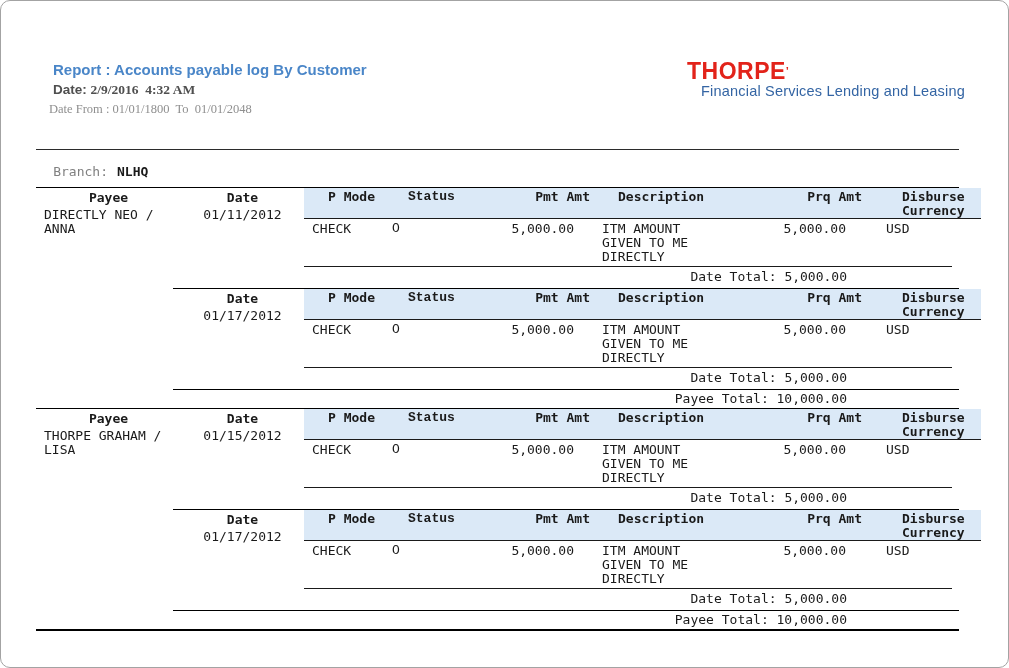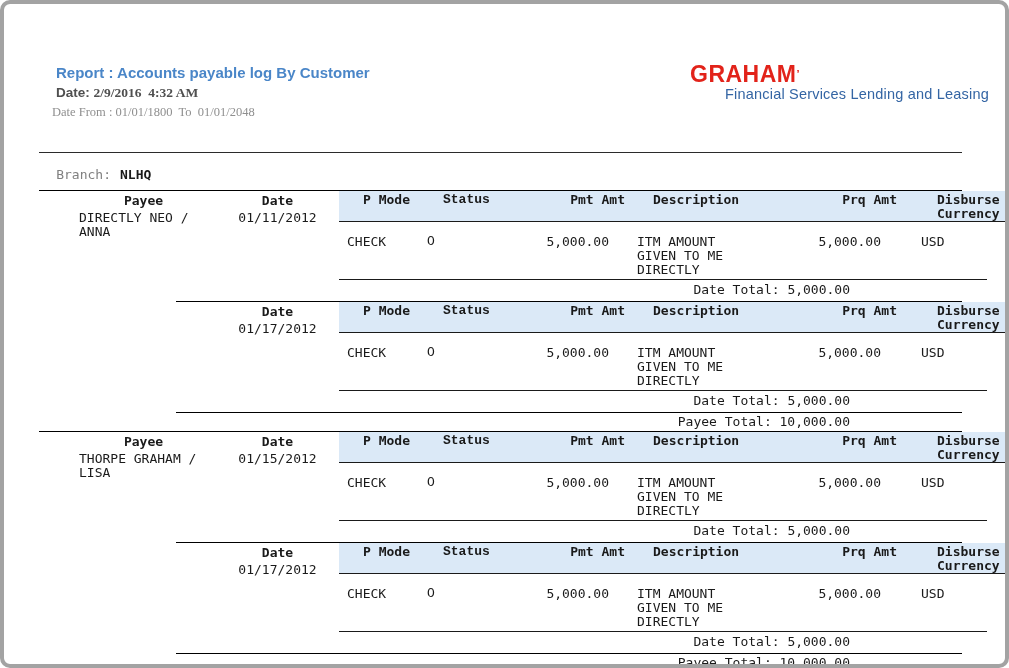--- a/index.html
+++ b/index.html
@@ -1,50 +1,50 @@
 <!DOCTYPE html>
 <html style="--title_blue: #4a86c8; --date_gray: #4f4f4f; --range_gray: #8f8f8f; --oracle_red: #e2231a; --tagline_blue: #3465a4; --band_blue: #dbe9f7; --gray_label: #808080;"><head>
 <meta charset="utf-8">
 <style>
   html,body{margin:0;padding:0;background:#fff;}
-  .page{position:relative;width:1009px;height:668px;background:#fff;border:4px solid #a3a3a3;
+  .page{position:relative;width:1009px;height:668px;background:#fff;border:1px solid #a3a3a3;
         border-radius:10px;box-sizing:border-box;overflow:hidden;
         font-family:"Liberation Sans","DejaVu Sans",sans-serif;}
   
   .report-head{position:absolute;left:52px;top:60px;}
   .r-title{font-size:15px;font-weight:bold;color:var(--title_blue,#4a86c8);}
   .r-date{font-size:13.5px;font-weight:bold;color:var(--date_gray,#4f4f4f);margin-top:4px;}
   .r-range{font-size:12.5px;color:var(--range_gray,#8f8f8f);margin-top:4px;margin-left:-4px;}
   .ws-pre{white-space:pre;font-family:Liberation Serif, serif;}
   .logo{position:absolute;left:686px;top:58px;}
   .brand{font-size:23px;font-weight:bold;color:var(--oracle_red,#e2231a);letter-spacing:.5px;line-height:24px;}
   .brand .mark{font-size:11px;vertical-align:top;}
-  .tagline{font-size:14.5px;color:var(--tagline_blue,#3465a4);margin-left:35px;letter-spacing:.2px;}
+  .tagline{font-size:14.5px;color:var(--tagline_blue,#3465a4);margin-left:14px;letter-spacing:.2px;}
   
   .content{position:absolute;left:35px;top:148px;width:923px;border-top:1px solid #2b2b2b;
            font-family:"DejaVu Sans Mono","Liberation Mono",monospace;font-size:13px;
            line-height:14px;color:#1a1a1a;}
   .company{padding:14px 0 8px 8px;line-height:15px;}
   .clabel{display:inline-block;width:64px;text-align:right;color:var(--gray_label,#808080);}
   .cval{margin-left:9px;font-weight:bold;}
   .sep-full{border-top:1px solid #000;}
   .sep-date{border-top:1px solid #000;margin-left:137px;}
   .sep-final{border-top:2px solid #000;margin-top:1px;}
   .dblock{display:flex;align-items:flex-start;}
-  .left{width:268px;flex:none;margin-left:32px;}
+  .left{width:268px;flex:none;}
   .right{flex:1;}
   .lrow{display:flex;}
   .c-payee{width:145px;box-sizing:border-box;padding-left:8px;padding-top:3px;}
   .c-date{width:123px;box-sizing:border-box;text-align:center;padding-top:3px;}
   .ctr{text-align:center;padding-left:0;}
   .hdr{font-weight:bold;}
   .pname{white-space:pre-line;}
   .band{display:flex;background:var(--band_blue,#dbe9f7);border-bottom:1px solid #1a1a1a;
         padding:2px 16px 0;min-height:28px;box-sizing:content-box;}
-  .detail{display:flex;padding:3px 0 2px;margin-top:10px;}
+  .detail{display:flex;padding:3px 0 2px;}
   .uline{border-top:1px solid #1a1a1a;width:648px;}
   .c-pmode{width:80px;box-sizing:border-box;padding-left:8px;}
   .c-status{width:84px;box-sizing:border-box;padding-left:8px;font-family:Liberation Mono, monospace;}
   .c-pmt{width:110px;box-sizing:border-box;text-align:right;padding-right:4px;}
   .c-desc{width:186px;box-sizing:border-box;padding-left:24px;white-space:pre-line;}
   .c-prq{width:88px;box-sizing:border-box;text-align:right;padding-right:6px;}
   .c-curr{flex:1;box-sizing:border-box;padding-left:34px;}
   .blk{display:block;}
   .trow{text-align:right;padding-right:112px;margin:3px 0 4px;}
   .trow.pt{margin:2px 0 2px;}
@@ -54,21 +54,21 @@
 
 <div class="page">
 
   <div class="report-head">
     <div class="r-title">Report : Accounts payable log By Customer</div>
     <div class="r-date"><span>Date:</span> <span class="ws-pre">2/9/2016  4:32 AM</span></div>
     <div class="r-range ws-pre">Date From : 01/01/1800  To  01/01/2048</div>
   </div>
 
   <div class="logo">
-    <div class="brand"><span>GRAHAM</span><span class="mark">’</span></div>
+    <div class="brand"><span>THORPE</span><span class="mark">’</span></div>
     <div class="tagline">Financial Services Lending and Leasing</div>
   </div>
 
   <div class="content">
 
     <div class="company">
       <div><span class="clabel">Branch:</span><span class="cval">NLHQ</span></div>
     </div>
 
     <div class="sep-full"></div>

